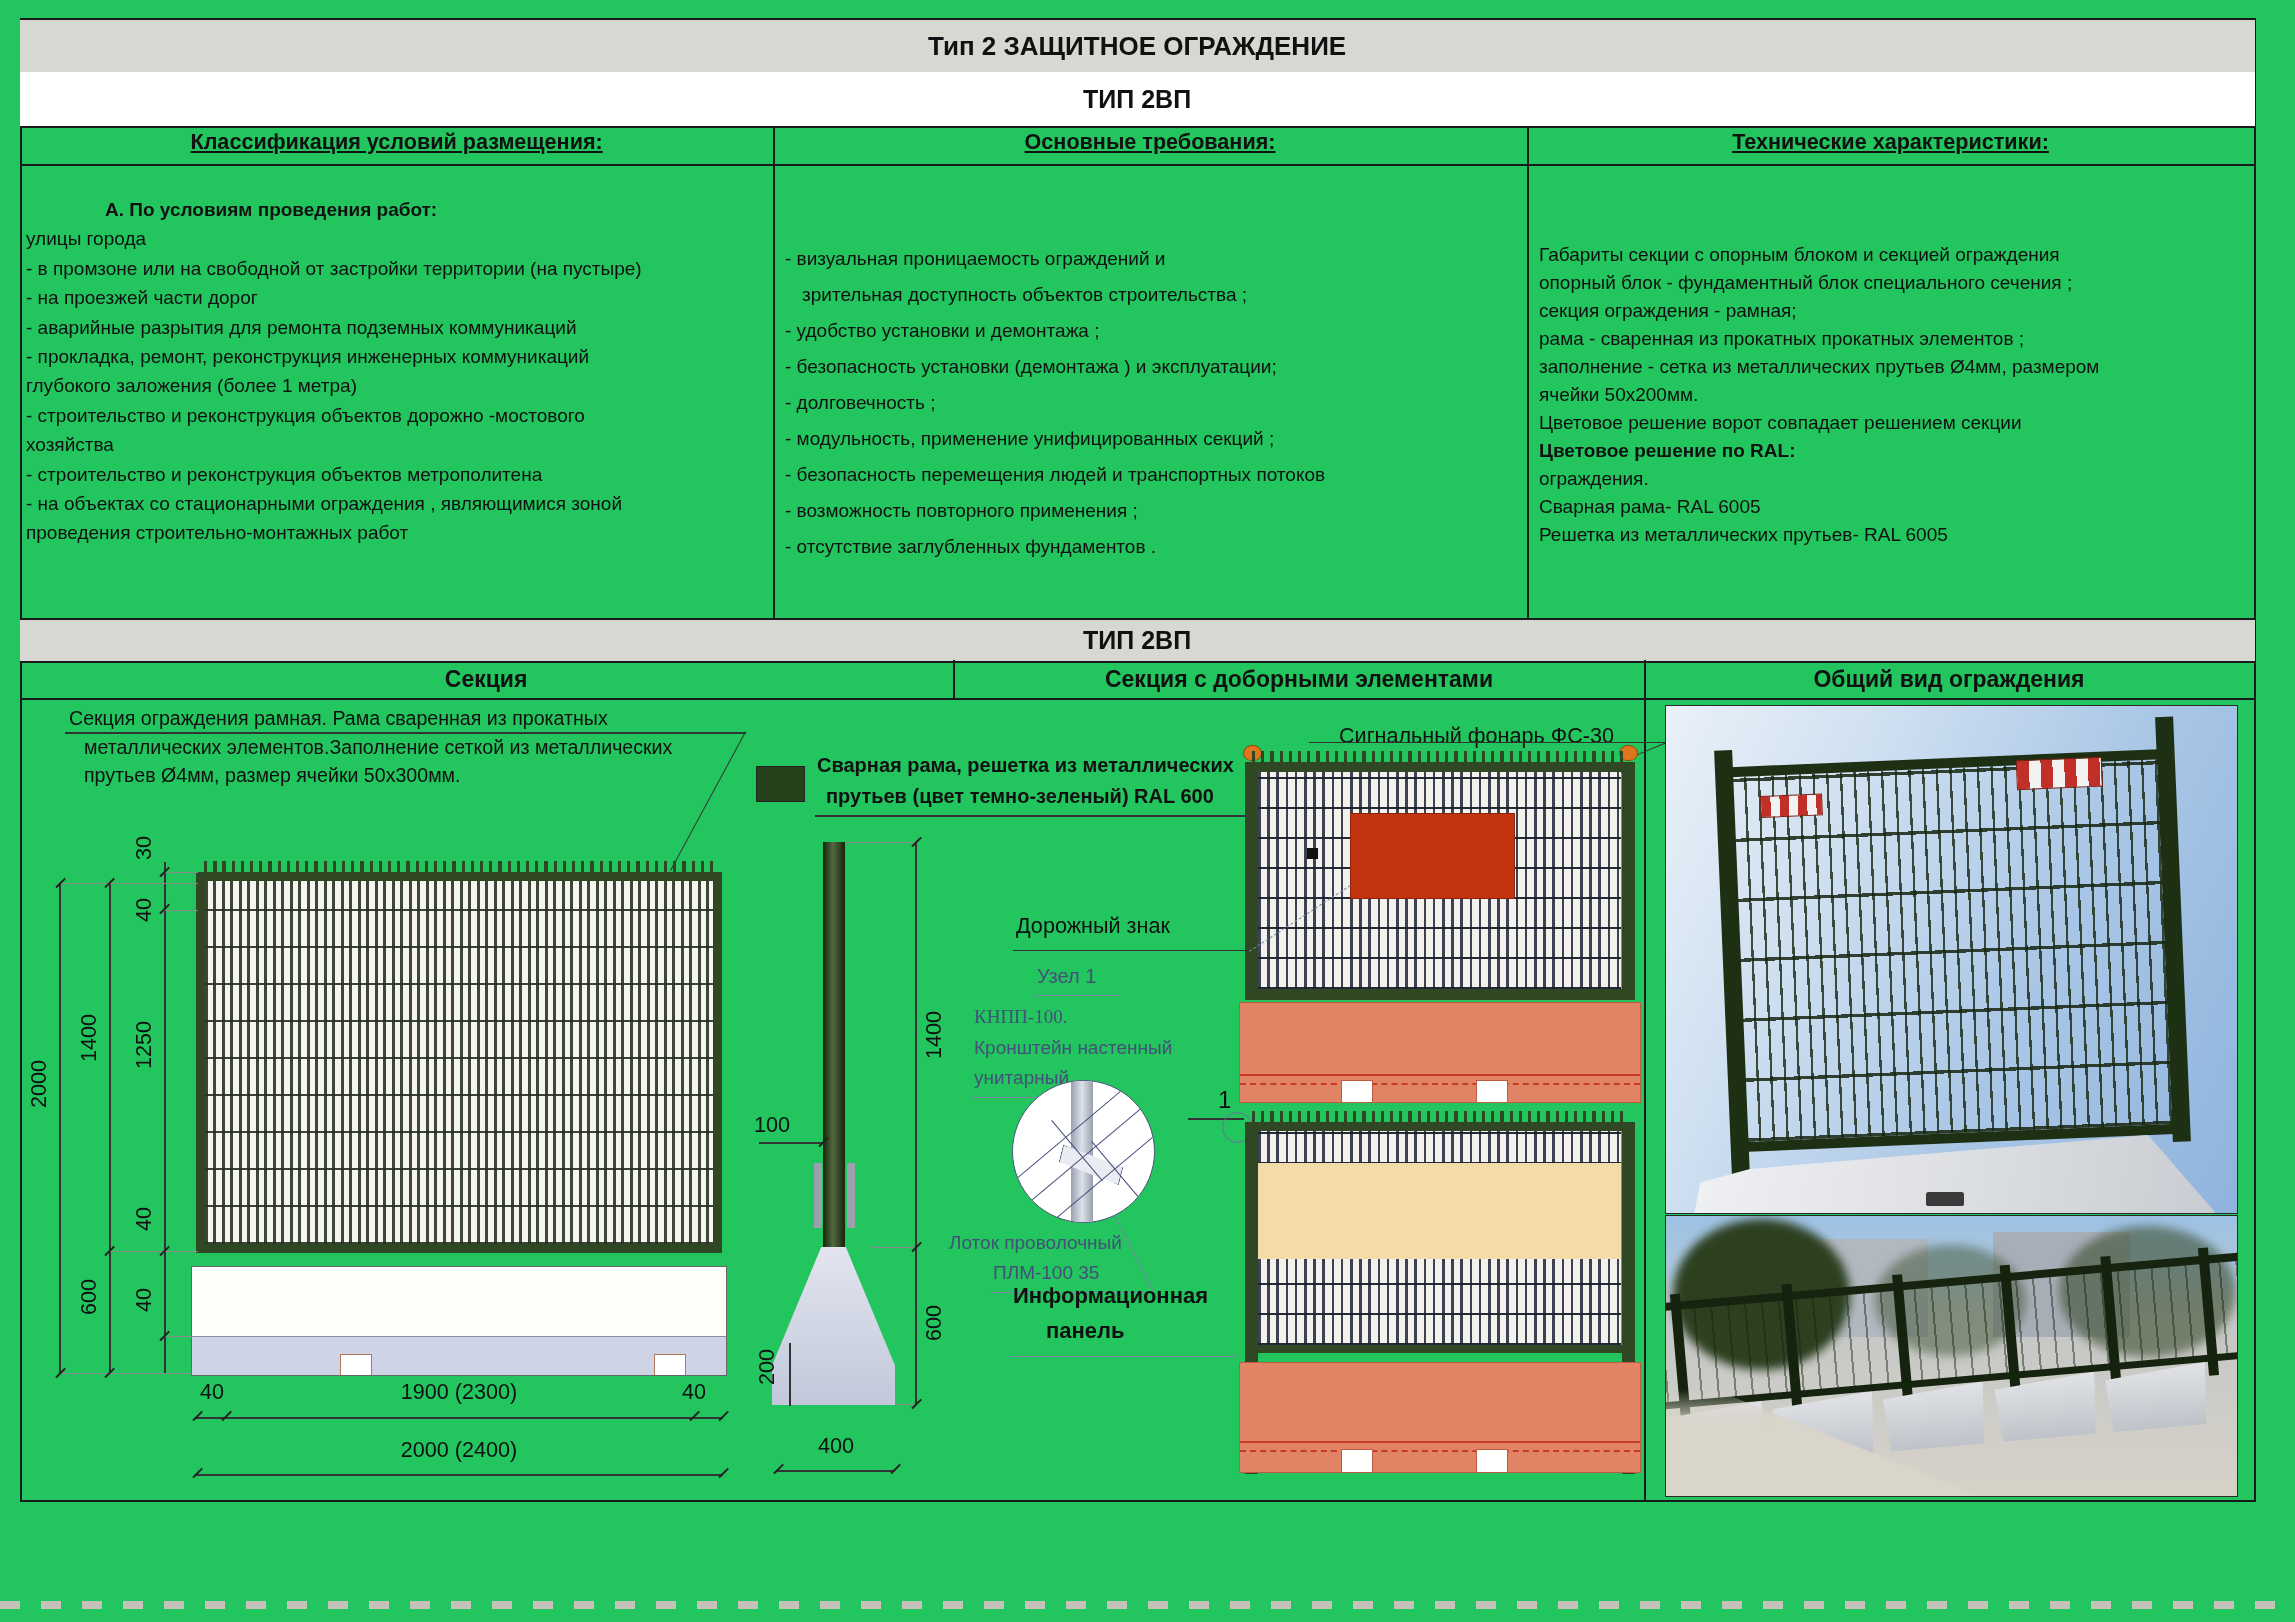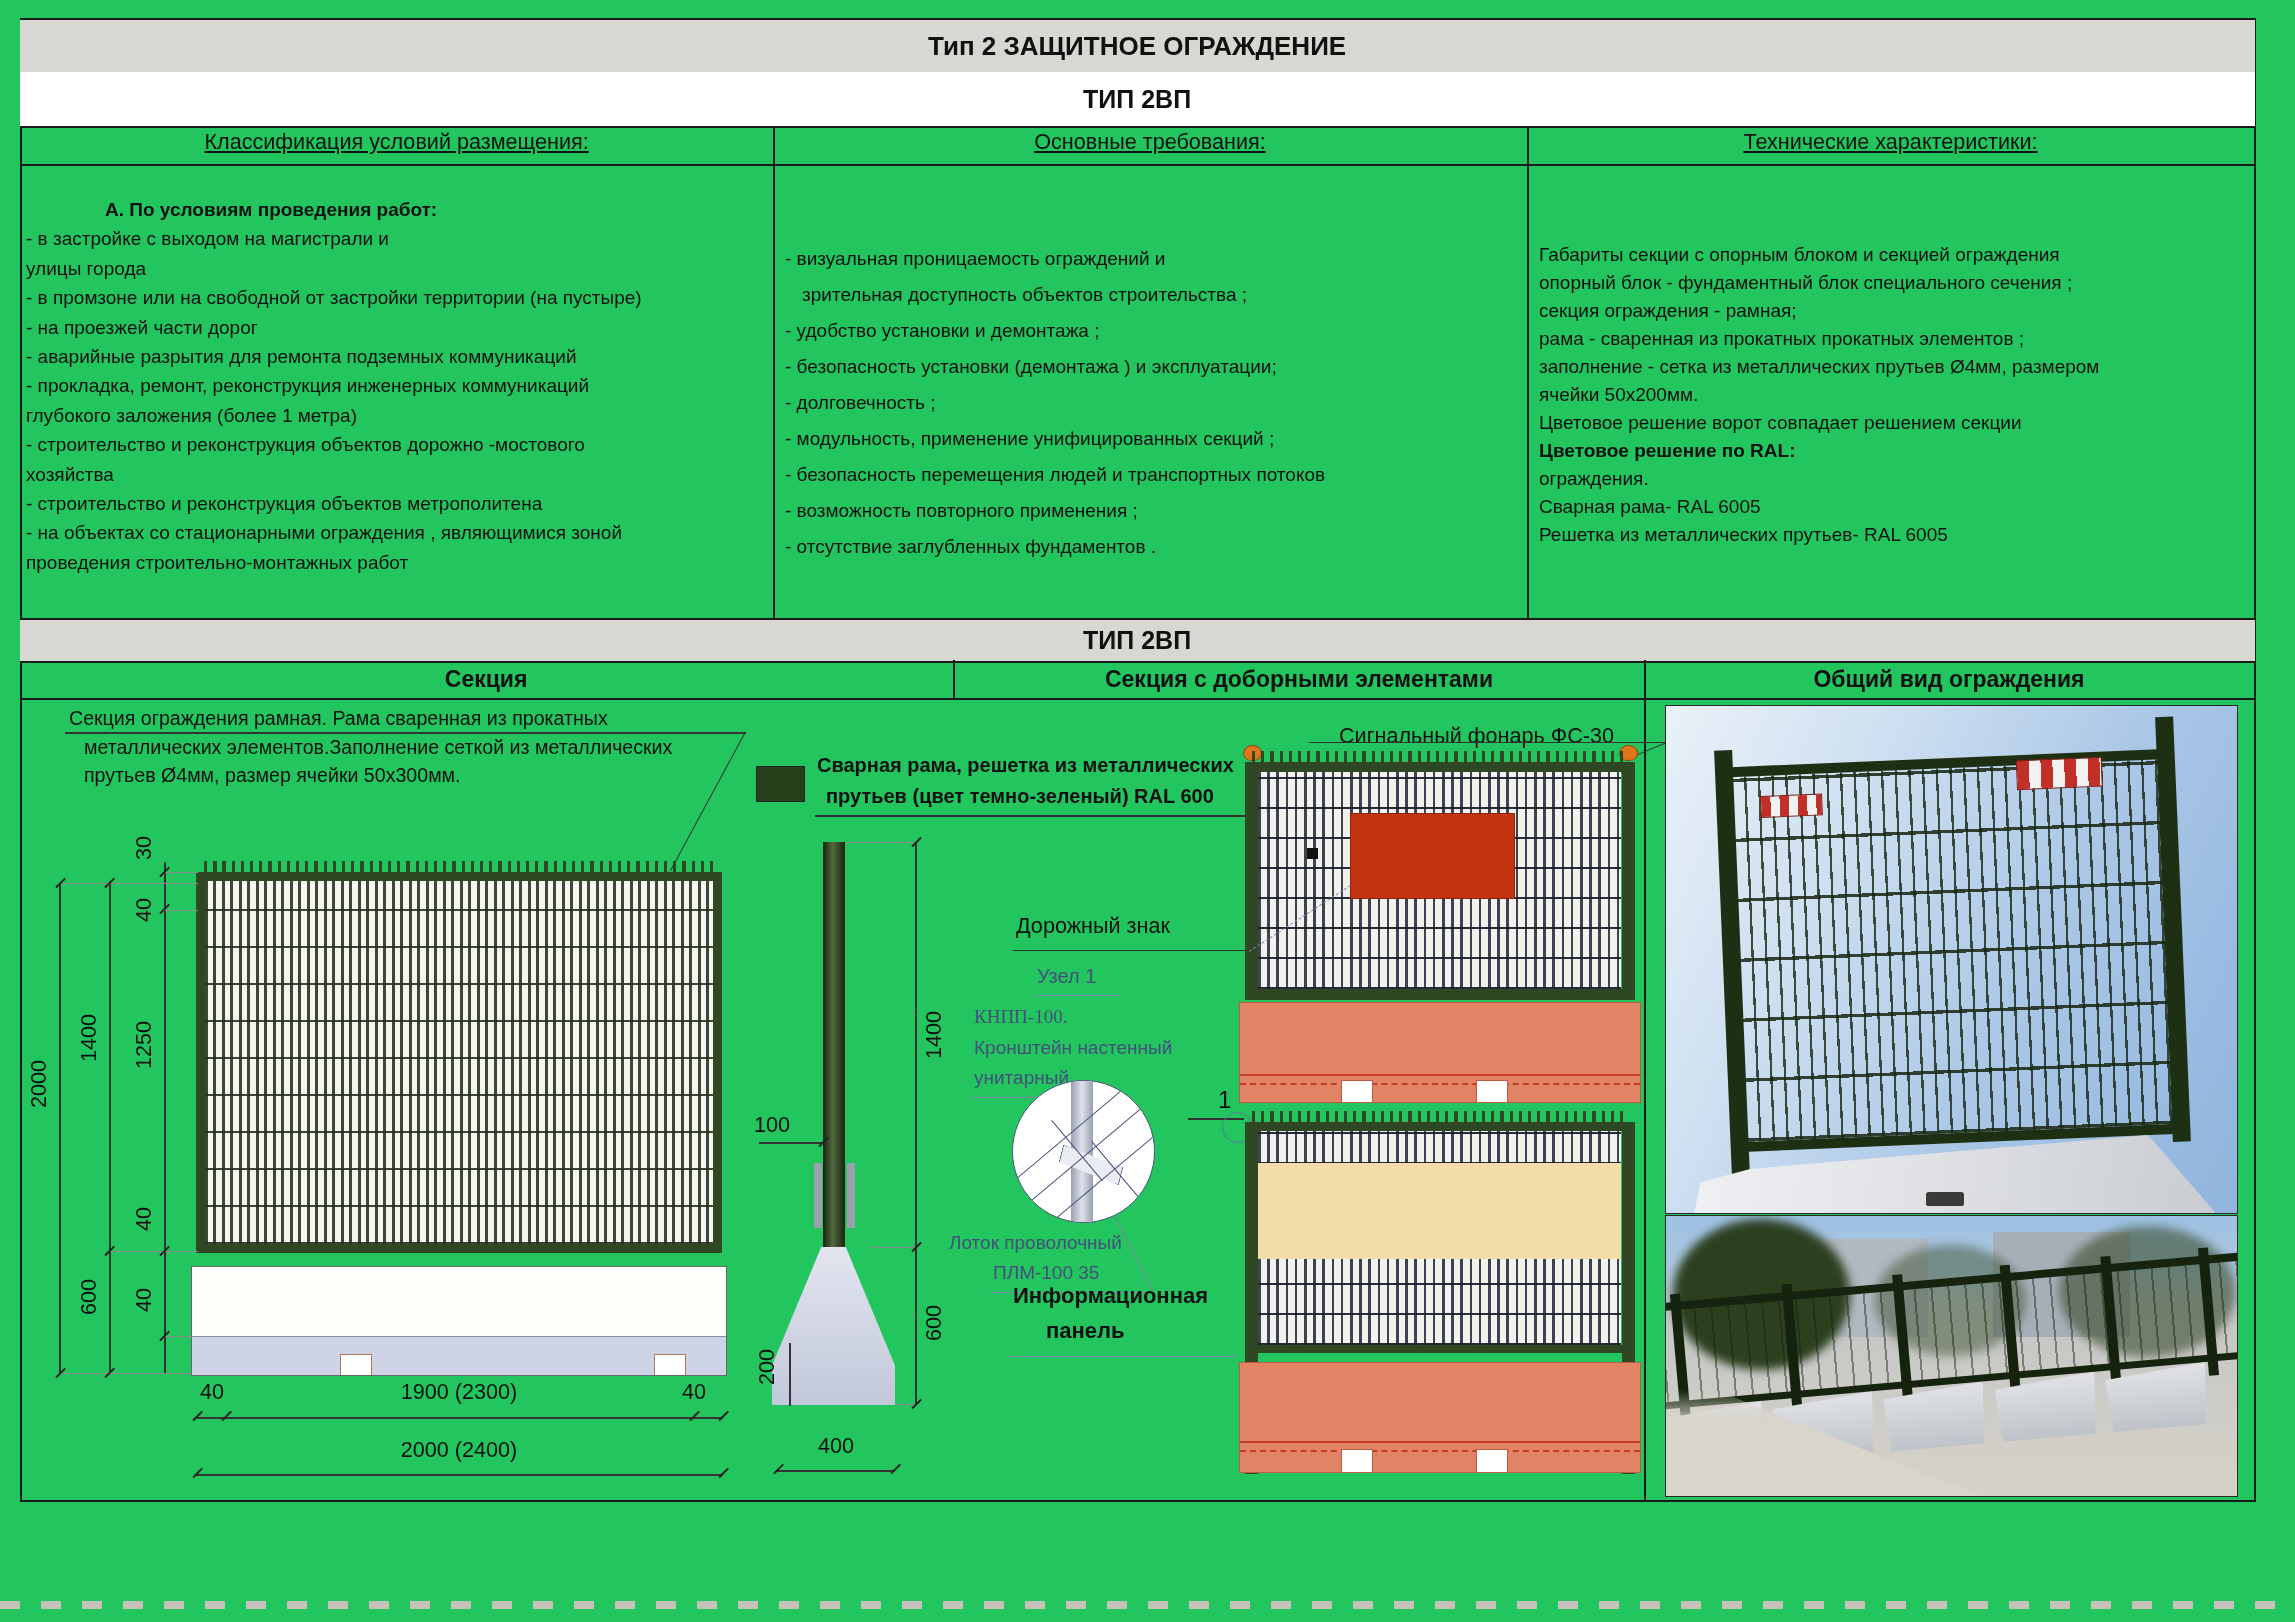--- a/index.html
+++ b/index.html
@@ -7,21 +7,21 @@
         font-family:"Liberation Sans","DejaVu Sans",sans-serif;color:#111;overflow:hidden;padding-left:28px;}
   .abs{position:absolute;}
   .b{font-weight:bold;}
   .u{text-decoration:underline;}
   
   .outer{position:absolute;left:19.6px;top:18.3px;width:2232px;height:1480px;border:2.6px solid #1b1b1b;}
   .band{position:absolute;left:19.6px;width:2235px;background:#d8d8d2;border-top:2px solid #1b1b1b;border-bottom:2px solid #1b1b1b;display:flex;align-items:center;justify-content:center;}
   .whiteband{position:absolute;left:19.6px;width:2235px;background:#fff;border-bottom:2px solid #1b1b1b;display:flex;align-items:center;justify-content:center;}
   .vline{position:absolute;width:2px;background:#1b1b1b;}
   .hline{position:absolute;height:2px;background:#1b1b1b;}
-  .colhdr{position:absolute;top:126px;height:31px;display:flex;align-items:center;justify-content:center;font-size:21.6px;font-weight:400;}
+  .colhdr{position:absolute;top:126px;height:31px;display:flex;align-items:center;justify-content:center;font-size:21.6px;font-weight:700;}
   .coltxt{position:absolute;top:165px;font-size:19px;}
   .ln{white-space:nowrap;}
   
   .line{position:absolute;background:#333;}
   .thin{position:absolute;background:#8a8a8a;}
   .rl{position:absolute;height:0;border-top:1.6px solid #333;transform-origin:0 0;}
   .rld{position:absolute;height:0;border-top:1.6px dashed #7d86a8;transform-origin:0 0;}
   .tk{position:absolute;width:13px;height:1.6px;background:#222;transform:rotate(-45deg);}
   .vdim{position:absolute;writing-mode:vertical-rl;transform:rotate(180deg);font-size:21.6px;}
   .dim{position:absolute;font-size:21.6px;white-space:nowrap;}
@@ -67,21 +67,20 @@
   </div>
   <div class="colhdr" style="left:773px;width:754px;">
     <span class="u">Основные требования:</span>
   </div>
   <div class="colhdr" style="left:1527px;width:727px;">
     <span class="u">Технические характеристики:</span>
   </div>
 
   <div class="coltxt" style="left:26px;width:739px;padding-top:30px;line-height:29.4px;">
     <div class="ln b" style="padding-left:79px;">А. По условиям проведения работ:</div>
-    <div class="ln">- в застройке с выходом на магистрали и</div>
     <div class="ln"> улицы города</div>
     <div class="ln">- в промзоне или на свободной от застройки территории  (на пустыре)</div>
     <div class="ln">- на проезжей части дорог</div>
     <div class="ln">- аварийные разрытия для ремонта подземных коммуникаций</div>
     <div class="ln">- прокладка, ремонт, реконструкция инженерных коммуникаций</div>
     <div class="ln">глубокого заложения (более 1 метра)</div>
     <div class="ln">- строительство и реконструкция объектов дорожно -мостового</div>
     <div class="ln">хозяйства</div>
     <div class="ln">- строительство и реконструкция объектов метрополитена</div>
     <div class="ln">- на объектах со стационарными ограждения , являющимися зоной</div>

